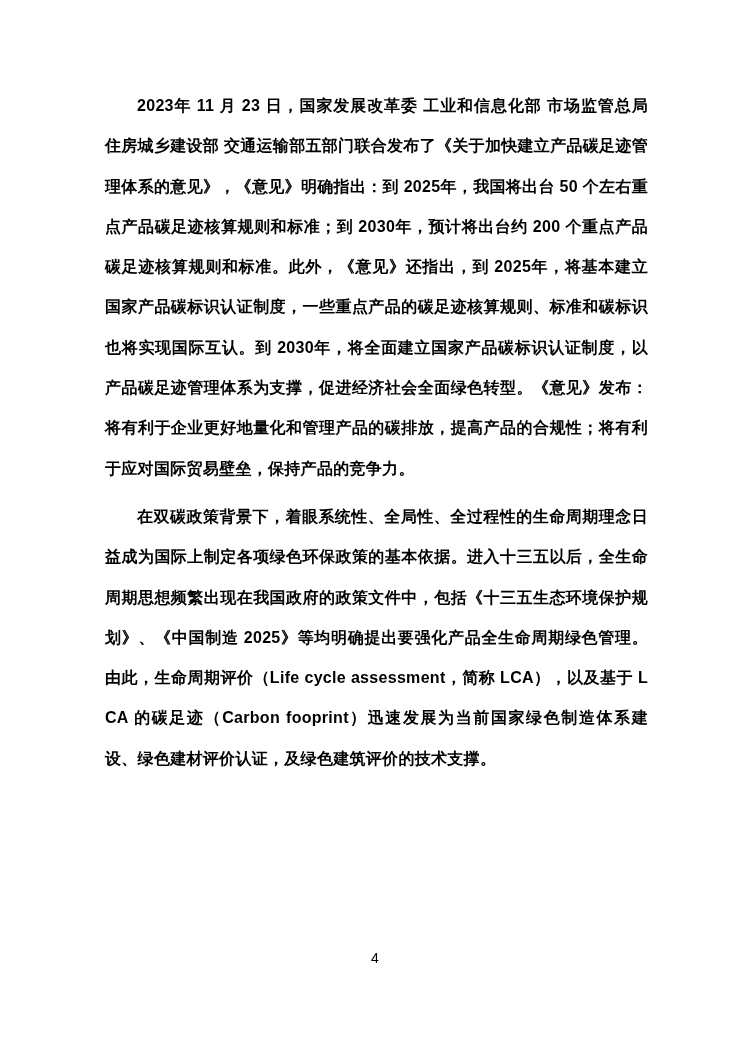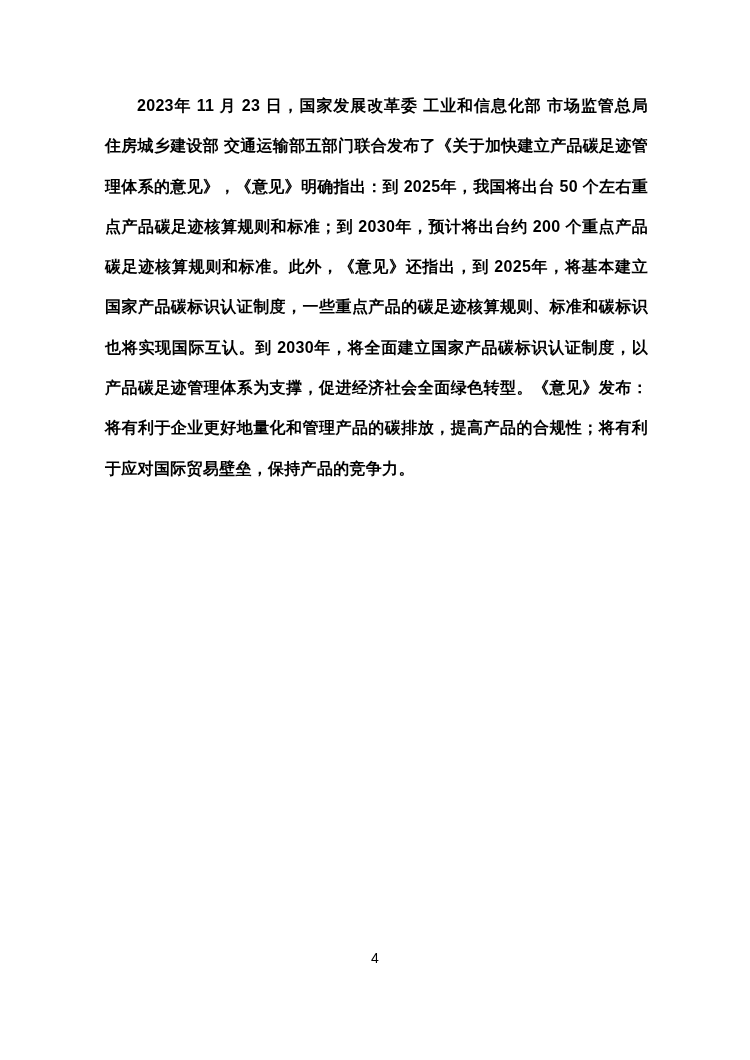--- a/index.html
+++ b/index.html
@@ -51,15 +51,16 @@
       font-weight: 400;
       color: #000000;
     }
   </style>
 </head>
 <body>
 
 <div class="page">
   <div class="content">
     <p class="para">2023年 11 月 23 日，国家发展改革委 工业和信息化部 市场监管总局 住房城乡建设部 交通运输部五部门联合发布了《关于加快建立产品碳足迹管理体系的意见》，《意见》明确指出：到 2025年，我国将出台 50 个左右重点产品碳足迹核算规则和标准；到 2030年，预计将出台约 200 个重点产品碳足迹核算规则和标准。此外，《意见》还指出，到 2025年，将基本建立国家产品碳标识认证制度，一些重点产品的碳足迹核算规则、标准和碳标识也将实现国际互认。到 2030年，将全面建立国家产品碳标识认证制度，以产品碳足迹管理体系为支撑，促进经济社会全面绿色转型。《意见》发布：将有利于企业更好地量化和管理产品的碳排放，提高产品的合规性；将有利于应对国际贸易壁垒，保持产品的竞争力。</p>
+    <p class="para">在双碳政策背景下，着眼系统性、全局性、全过程性的生命周期理念日益成为国际上制定各项绿色环保政策的基本依据。进入十三五以后，全生命周期思想频繁出现在我国政府的政策文件中，包括《十三五生态环境保护规划》、《中国制造 2025》等均明确提出要强化产品全生命周期绿色管理。由此，生命周期评价（Life cycle assessment，简称 LCA），以及基于 LCA 的碳足迹（Carbon fooprint）迅速发展为当前国家绿色制造体系建设、绿色建材评价认证，及绿色建筑评价的技术支撑。</p>
   </div>
   <div class="page-number">4</div>
 </div>
 
 </body></html>

